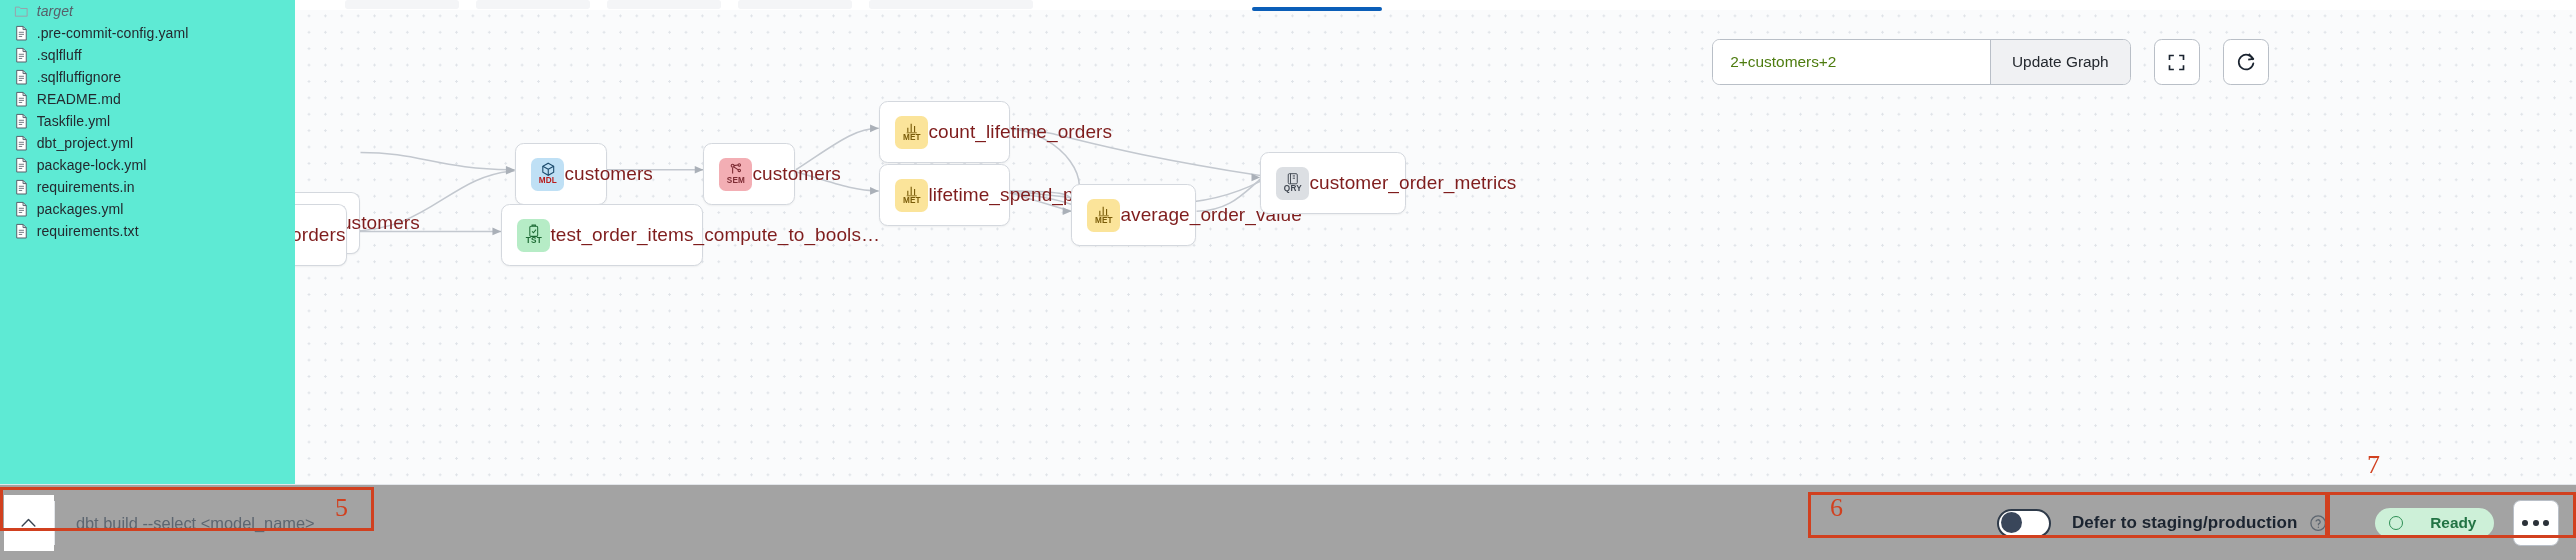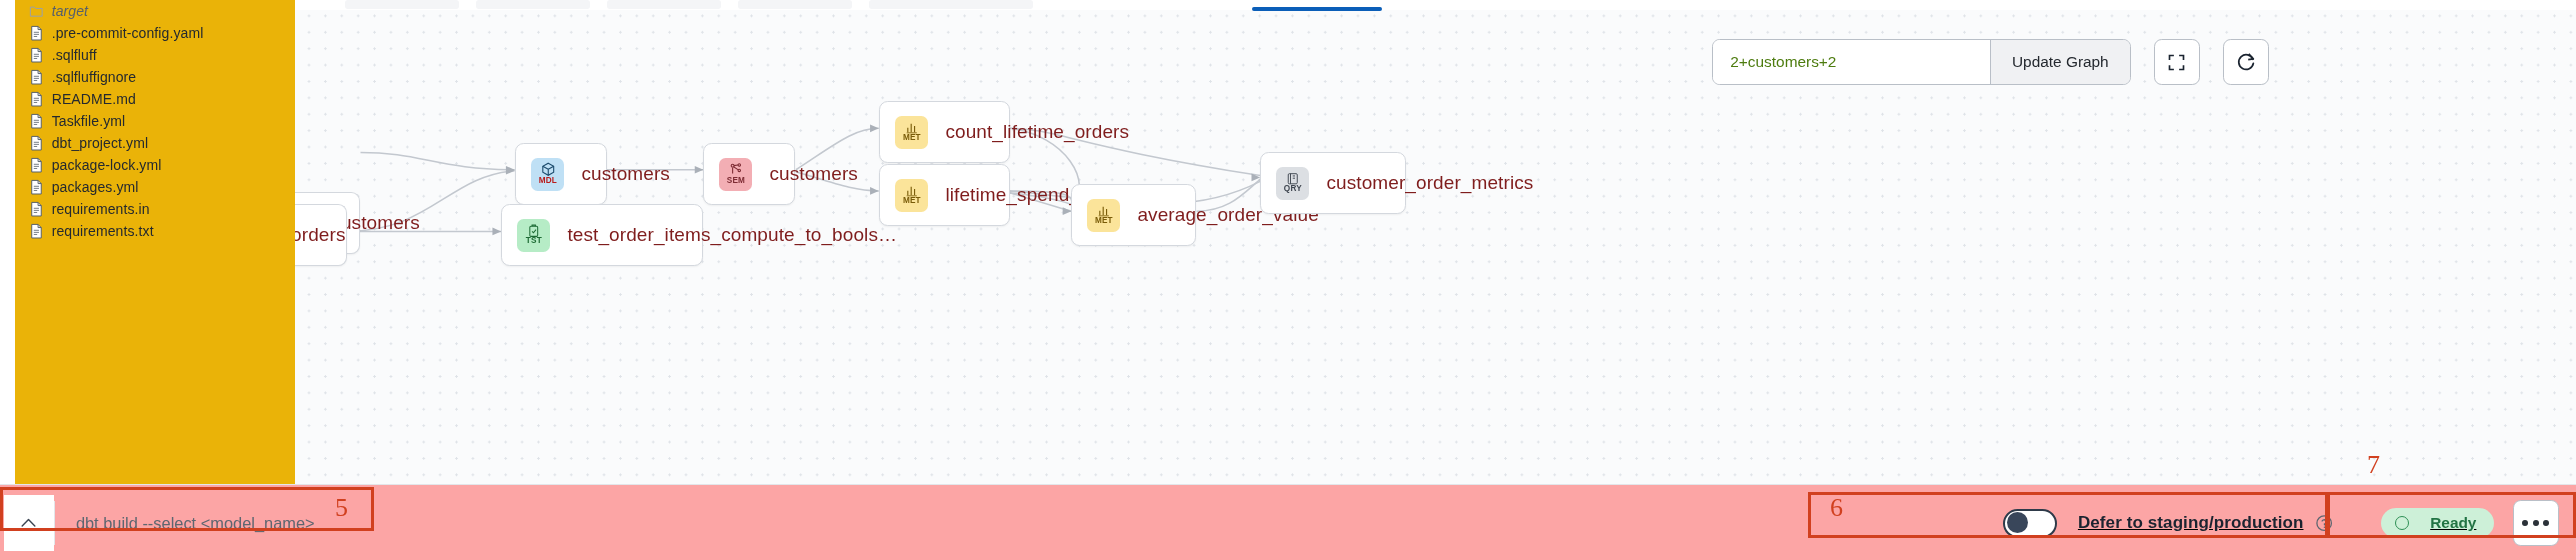--- a/index.html
+++ b/index.html
@@ -6,23 +6,23 @@
   html, body {
     width: 2576px; height: 561px;
     font-family: "Liberation Sans", sans-serif;
     background: #ffffff;
     overflow: hidden;
   }
   .app { position: relative; width: 2576px; height: 561px; }
 
   
   .explorer {
-    position: absolute; left: 15px; top: 0;
+    position: absolute; left: 0; top: 0;
     width: 295px; height: 484px;
-    background: #eab308;
+    background: #5eead4;
     padding-top: 0px;
     overflow: hidden;
   }
   .file-row {
     display: flex; align-items: center;
     height: 22px;
     padding-left: 13.5px;
     gap: 8.7px;
     font-size: 14px;
     color: #24292f;
@@ -57,21 +57,21 @@
   svg.edges { position:absolute; left:0; top:0; width:2281px; height:484px; pointer-events:none; }
 
   
   .node {
     position: absolute;
     background: #ffffff;
     border: 1.3px solid #d4d8de;
     border-radius: 8.7px;
     display: flex; align-items: center;
     padding: 0 15.4px;
-    gap: 17px;
+    gap: 0;
     box-shadow: 0 1px 1.9px rgba(16,22,26,.05);
     height: 62px;
   }
   .badge {
     width: 33px; height: 33px; border-radius: 6.7px;
     flex: 0 0 33px;
     display: flex; flex-direction: column;
     align-items: center; justify-content: center;
     gap: 0px;
   }
@@ -117,23 +117,23 @@
     border: 1.3px solid #b9bfc7; border-radius: 7.7px;
     background: #ffffff; cursor: pointer;
     display: flex; align-items: center; justify-content: center;
   }
   .icon-btn + .icon-btn { margin-left: -9.6px; }
 
   
   .bottom-bar {
     position: absolute; left: 0; bottom: 0;
     width: 2576px; height: 77px;
-    background: #fca5a5;
+    background: #a3a3a3;
     border-top: 1px solid #e3e6ea;
-    display: flex; align-items: center; text-decoration: underline;
+    display: flex; align-items: center;
   }
   .cmd-area {
     display: flex; align-items: center; height: 56px;
     margin-left: 3.9px;
   }
   .chev-btn {
     width: 50px; height: 56px; display: flex; align-items: center; justify-content: center;
     background: #fff; cursor: pointer;
   }
   .cmd-divider { width: 1px; height: 44px; background: #e3e6ea; }
@@ -156,21 +156,21 @@
   .toggle .knob {
     position: absolute; left: 1.9px; top: 1.9px;
     width: 21px; height: 21px; border-radius: 50%;
     background: #39465a;
   }
   .defer-label {
     font-size: 17px; font-weight: 700; color: #1b2430; white-space: nowrap;
     letter-spacing: 0.1px;
   }
   .ready-pill {
-    display: flex; align-items: center; gap: 21px;
+    display: flex; align-items: center; gap: 27px;
     background: #cdf0d8; border-radius: 15.4px;
     padding: 5.8px 17.3px 5.8px 13.5px; margin-left: 25px;
   }
   .ready-pill .ring {
     width: 14.5px; height: 14.5px; border-radius: 50%;
     border: 1.9px solid #2e8f55;
   }
   .ready-txt { font-size: 15.4px; font-weight: 700; color: #227344; }
   .more-btn {
     width: 46px; height: 46px; border: 1.3px solid #b9bfc7; border-radius: 7.7px;
@@ -255,29 +255,29 @@
   <path d="M5.3 8 L11 8 M5.3 10.3 L11 10.3 M5.3 12.6 L9 12.6" stroke-width="0.9"></path>
 </svg>
           <span class="fname">package-lock.yml</span>
         </div>
         <div class="file-row">
           <svg class="ficon" viewBox="0 0 16 18" fill="none" stroke="#57606a" stroke-width="1.1">
   <path d="M3 1.5 L10 1.5 L13.5 5 L13.5 16.5 L3 16.5 Z" fill="#ffffff"></path>
   <path d="M10 1.5 L10 5 L13.5 5"></path>
   <path d="M5.3 8 L11 8 M5.3 10.3 L11 10.3 M5.3 12.6 L9 12.6" stroke-width="0.9"></path>
 </svg>
+          <span class="fname">requirements.in</span>
+        </div>
+        <div class="file-row">
+          <svg class="ficon" viewBox="0 0 16 18" fill="none" stroke="#57606a" stroke-width="1.1">
+  <path d="M3 1.5 L10 1.5 L13.5 5 L13.5 16.5 L3 16.5 Z" fill="#ffffff"></path>
+  <path d="M10 1.5 L10 5 L13.5 5"></path>
+  <path d="M5.3 8 L11 8 M5.3 10.3 L11 10.3 M5.3 12.6 L9 12.6" stroke-width="0.9"></path>
+</svg>
           <span class="fname">packages.yml</span>
-        </div>
-        <div class="file-row">
-          <svg class="ficon" viewBox="0 0 16 18" fill="none" stroke="#57606a" stroke-width="1.1">
-  <path d="M3 1.5 L10 1.5 L13.5 5 L13.5 16.5 L3 16.5 Z" fill="#ffffff"></path>
-  <path d="M10 1.5 L10 5 L13.5 5"></path>
-  <path d="M5.3 8 L11 8 M5.3 10.3 L11 10.3 M5.3 12.6 L9 12.6" stroke-width="0.9"></path>
-</svg>
-          <span class="fname">requirements.in</span>
         </div>
         <div class="file-row">
           <svg class="ficon" viewBox="0 0 16 18" fill="none" stroke="#57606a" stroke-width="1.1">
   <path d="M3 1.5 L10 1.5 L13.5 5 L13.5 16.5 L3 16.5 Z" fill="#ffffff"></path>
   <path d="M10 1.5 L10 5 L13.5 5"></path>
   <path d="M5.3 8 L11 8 M5.3 10.3 L11 10.3 M5.3 12.6 L9 12.6" stroke-width="0.9"></path>
 </svg>
           <span class="fname">requirements.txt</span>
         </div>
       </div>

